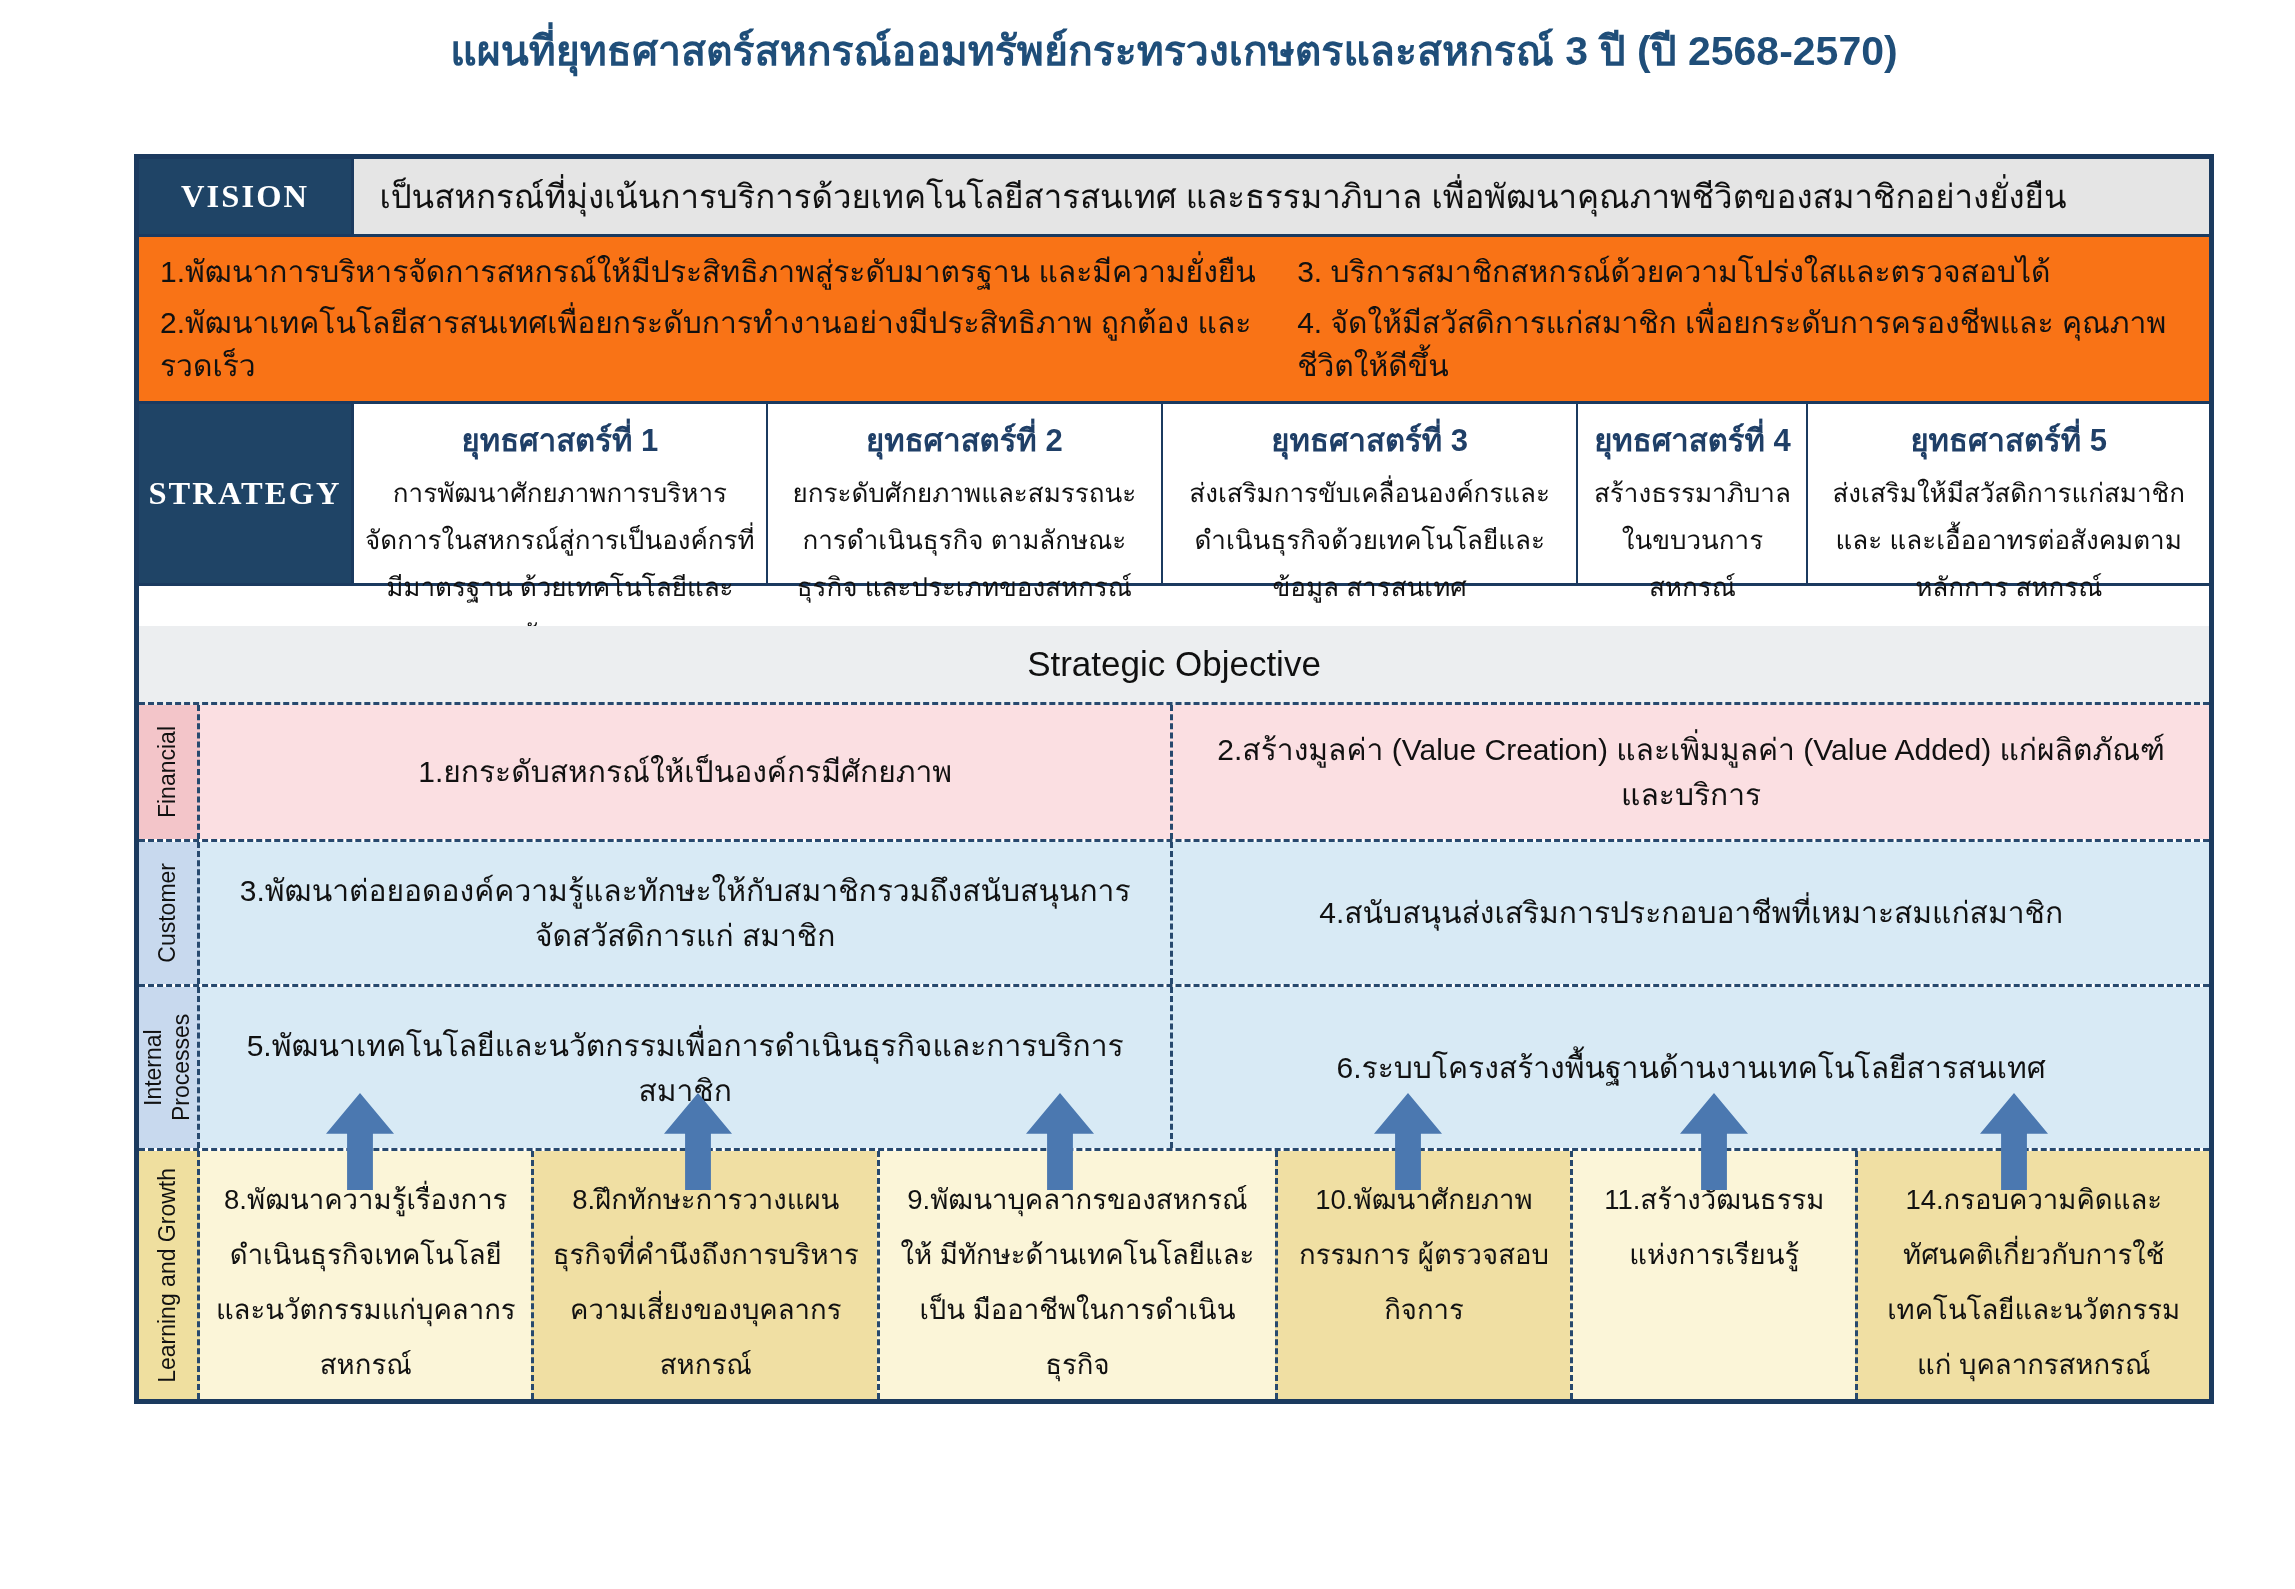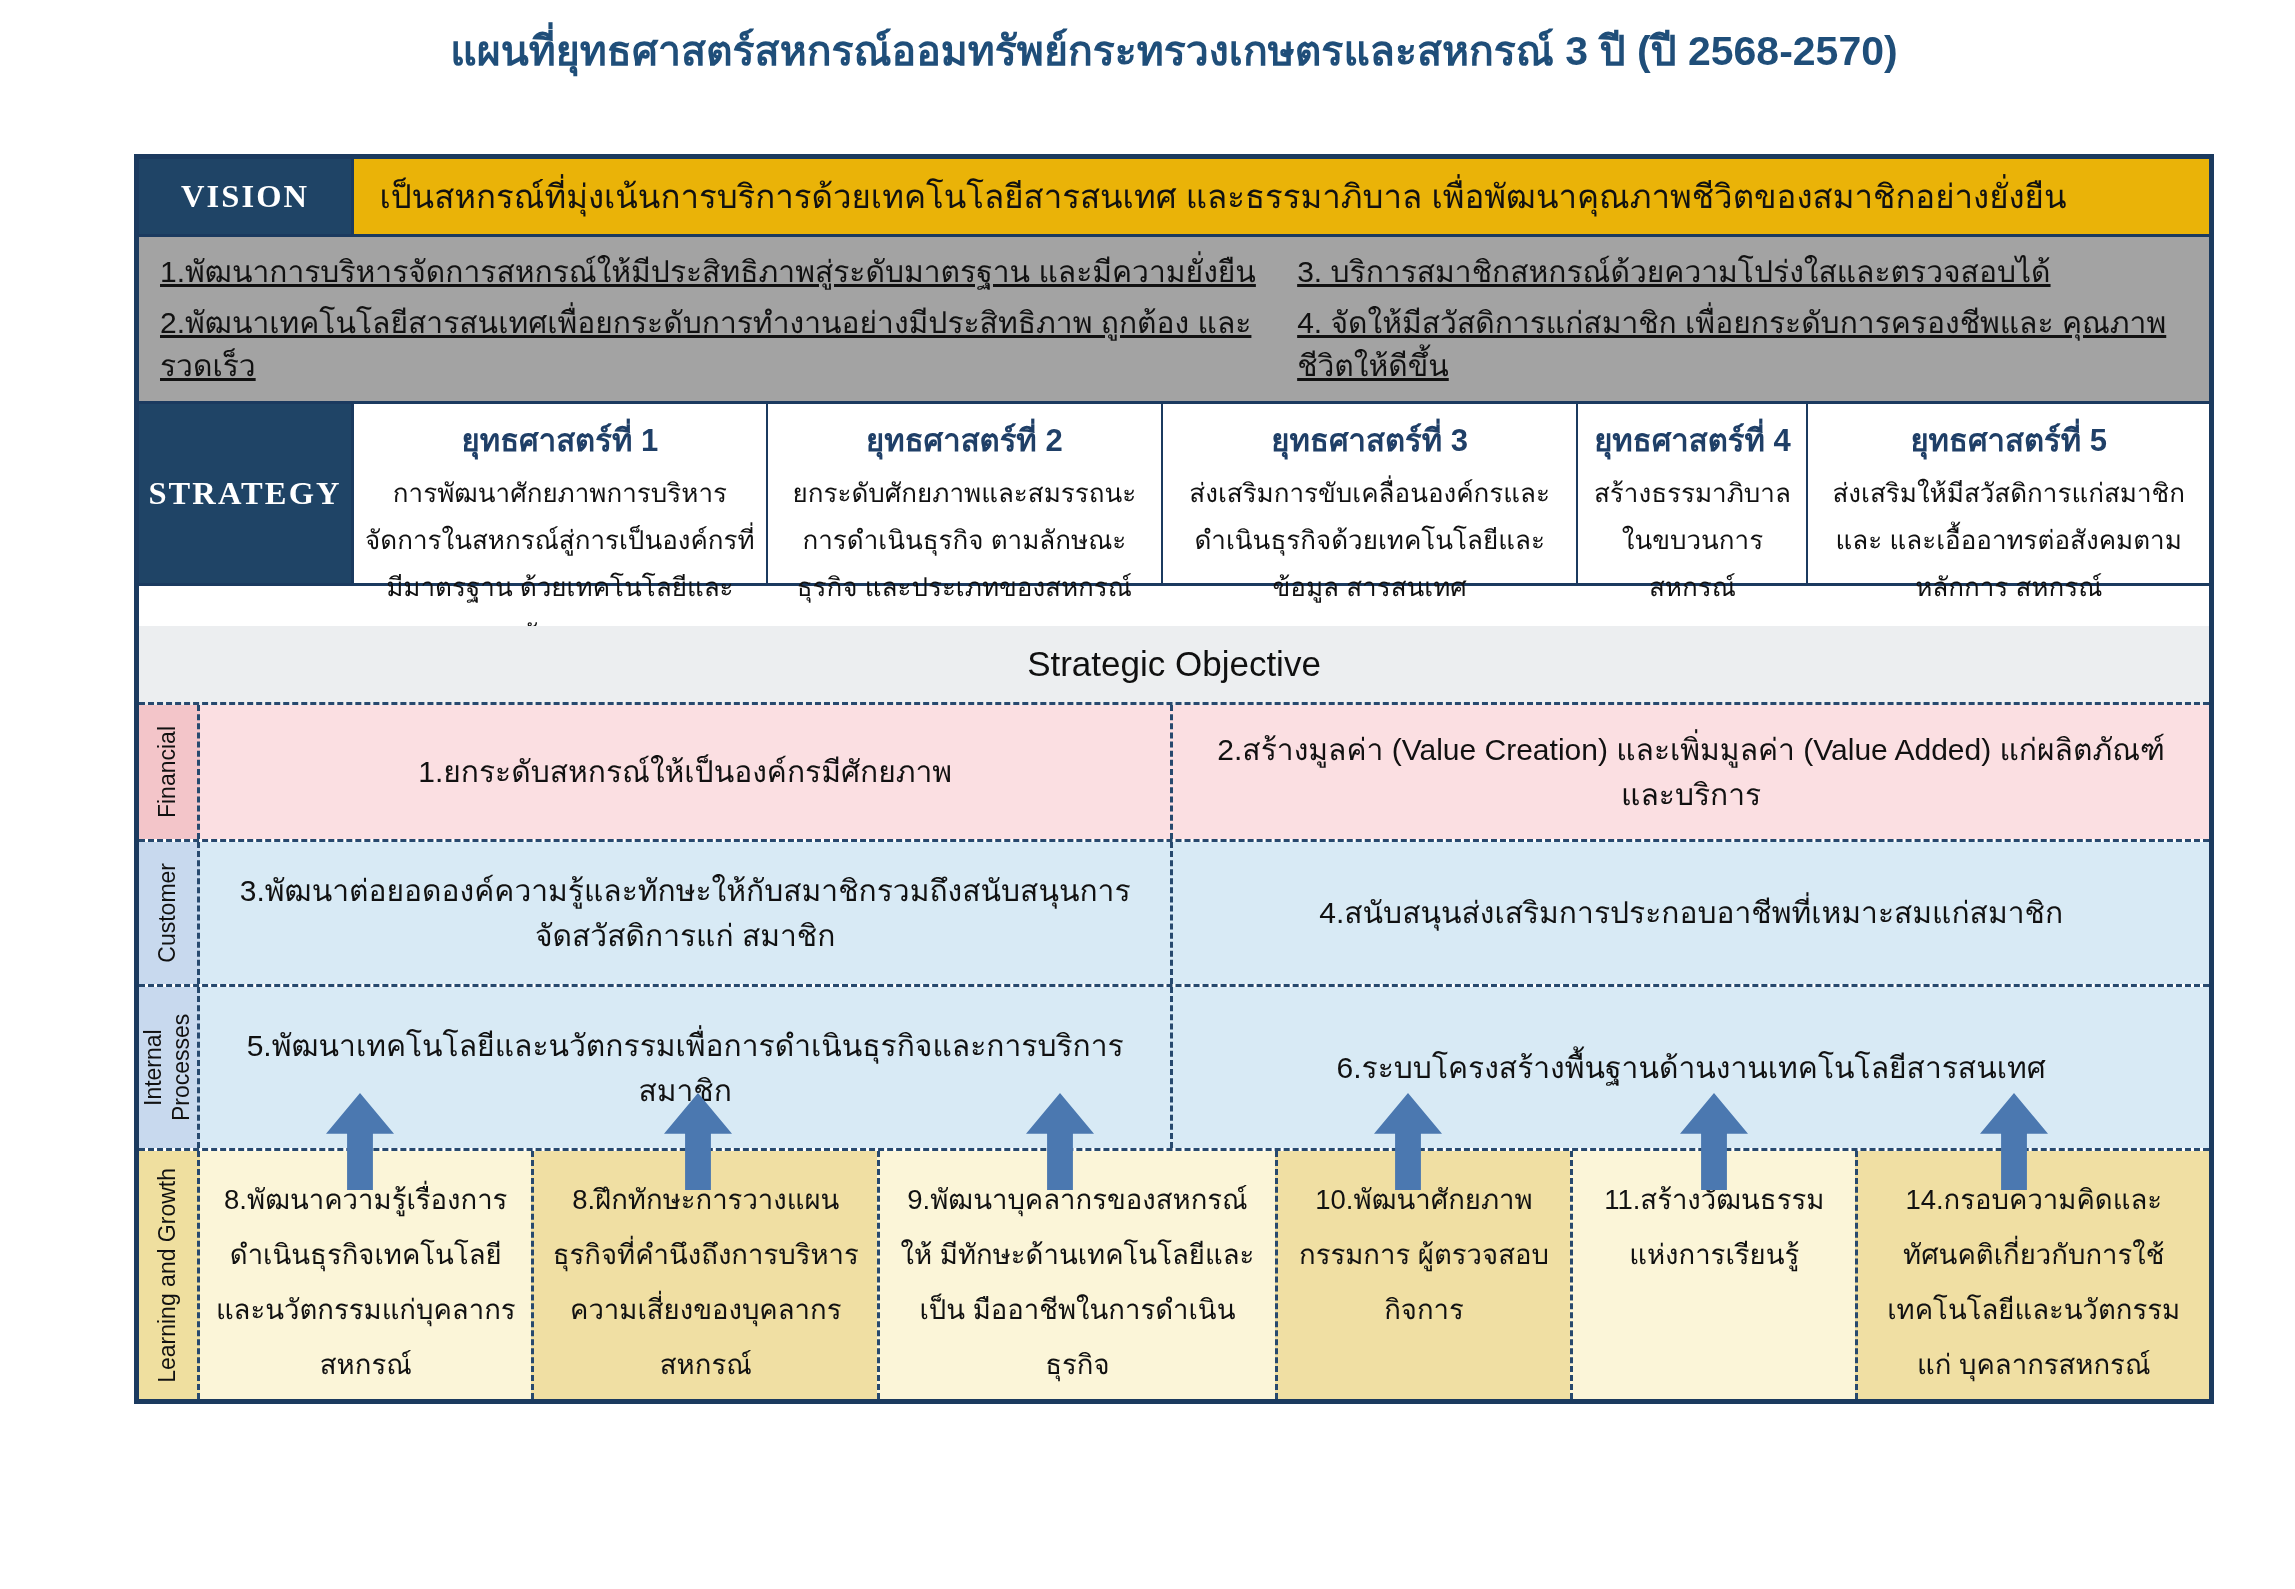--- a/index.html
+++ b/index.html
@@ -27,27 +27,27 @@
   .row-strategy { height:182px; }
 
   .hdr-label {
     width:215px; flex:0 0 215px; background:#1F4466; color:#fff;
     display:flex; align-items:center; justify-content:center;
     font-family:"Liberation Serif", serif; font-weight:bold; font-size:32.5px;
     letter-spacing:2.1px; border-right:3.5px solid #1B3A5F; box-sizing:border-box;
   }
 
   .vision-content {
-    flex:1; background:#eab308; display:flex; align-items:center;
+    flex:1; background:#e5e5e5; display:flex; align-items:center;
     padding:0 25.4px; font-size:33px;
   }
 
   .mission-content {
-    flex:1; background:#a3a3a3; display:grid; grid-template-columns:56% 44%;
-    padding:5.7px 18.4px 5.7px 21px; font-size:30px; box-sizing:border-box;text-decoration:underline;
+    flex:1; background:#f97316; display:grid; grid-template-columns:56% 44%;
+    padding:5.7px 18.4px 5.7px 21px; font-size:30px; box-sizing:border-box;
   }
   .mission-col { display:flex; flex-direction:column; justify-content:space-evenly; }
   .mission-item { line-height:1.45; }
 
   .strategy-cols { flex:1; display:flex; background:#fff; }
   .strat-col {
     box-sizing:border-box; border-left:2.8px solid #1B3A5F;
     padding:11px 10px; text-align:center; display:flex; flex-direction:column; align-items:center;
   }
   .strat-col:first-child { border-left:none; }

